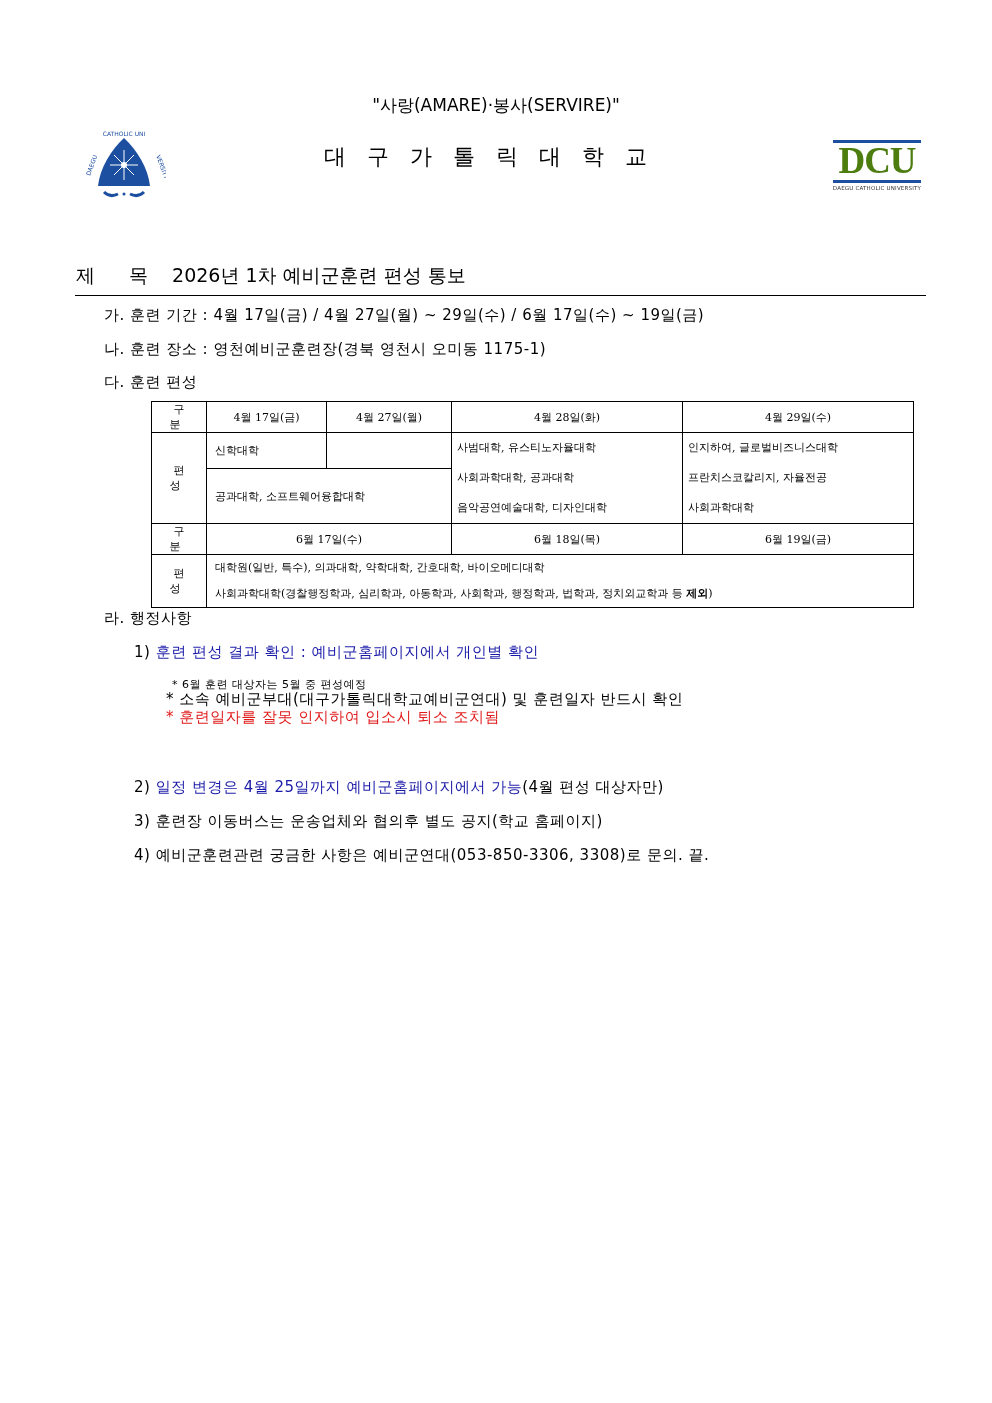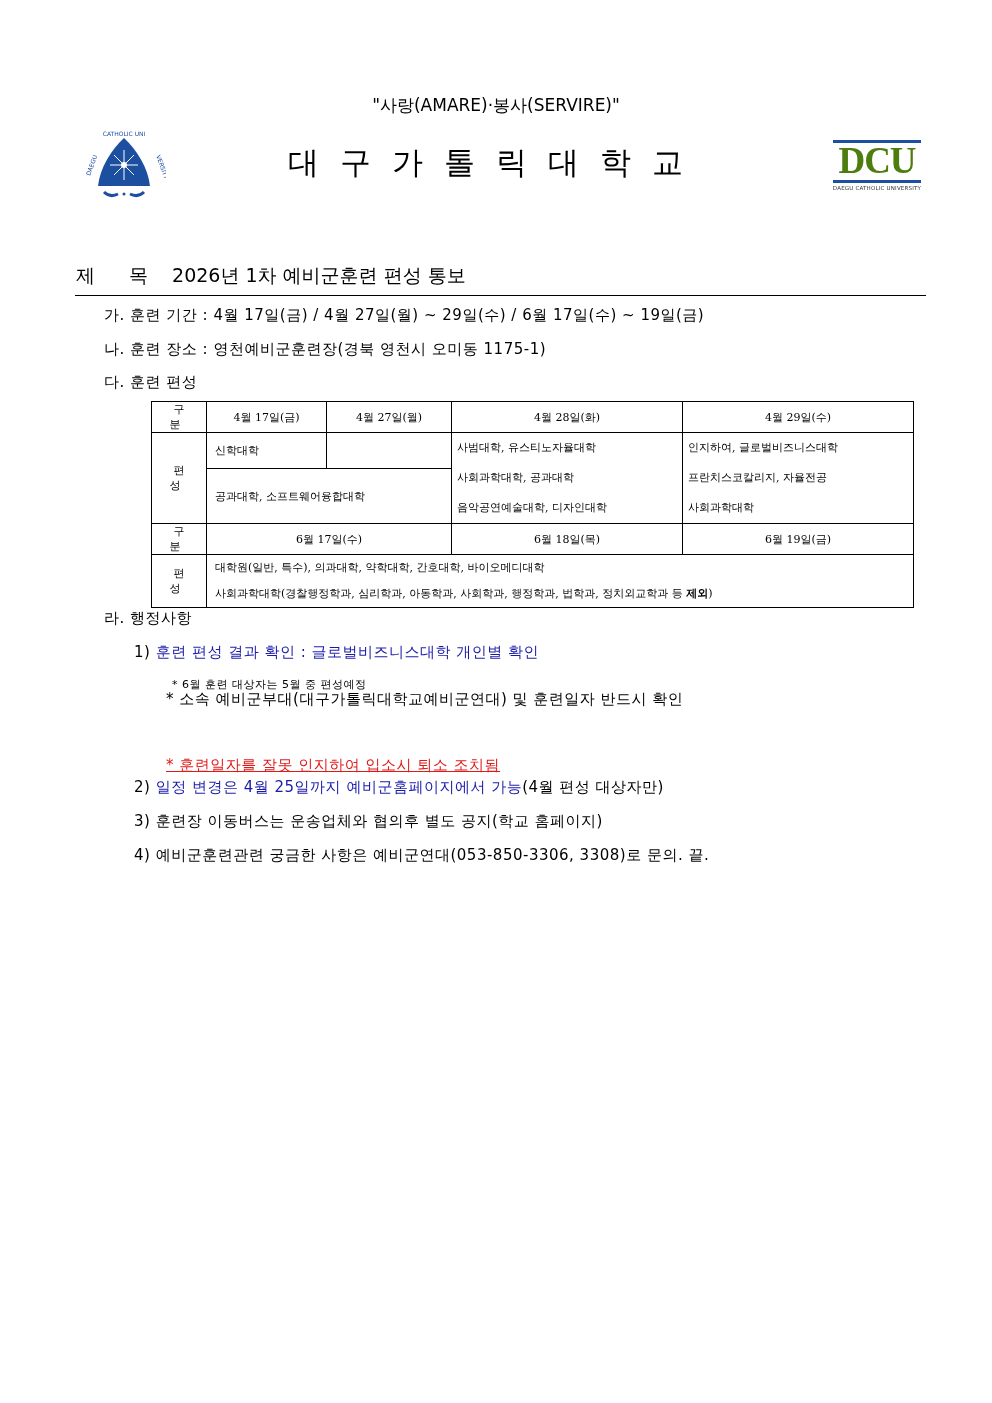--- a/index.html
+++ b/index.html
@@ -1,40 +1,40 @@
 <!DOCTYPE html>
 <html><head>
 <meta charset="utf-8">
 <style>
   html, body { margin:0; padding:0; background:#ffffff; }
   body { width:992px; height:1403px; position:relative; overflow:hidden;
          font-family:"DejaVu Sans", "Liberation Sans", sans-serif; color:#000; }
   .abs { position:absolute; white-space:nowrap; }
   .motto { left:0; width:992px; top:94px; text-align:center; font-size:17px; letter-spacing:0px; }
-  .univ { left:0; width:992px; top:142px; text-align:center; font-size:31px; letter-spacing:21px; }
+  .univ { left:0; width:992px; top:142px; text-align:center; font-size:22px; letter-spacing:21px; }
   .logo-left { left:82px; top:128px; width:84px; height:76px; }
   .logo-right { left:831px; top:138px; width:92px; height:56px; }
   .dcu-bar { position:absolute; left:2px; width:88px; height:3px; background:#1d4fa0; }
   .dcu-text { position:absolute; left:0; top:4px; width:92px; text-align:center; font-family:"Liberation Serif", serif;
               font-weight:bold; font-size:37px; color:#4d7c0f; letter-spacing:-1px; line-height:38px; }
   .dcu-sub { position:absolute; left:0; top:47px; width:92px; text-align:center; font-size:5.5px; color:#333; letter-spacing:0.2px; }
 
   .subject { left:76px; top:263px; font-size:19px; }
   .subject .lbl { font-weight:normal; letter-spacing:14px; margin-right:4px; }
   .rule { left:75px; top:295px; width:851px; height:1px; background:#000; }
 
   .line { font-size:15px; letter-spacing:0.5px; }
   .l-ga { left:104px; top:306px; }
   .l-na { left:104px; top:340px; }
   .l-da { left:104px; top:373px; }
   .l-ra { left:104px; top:609px;text-align:right; }
   .sub1 { left:134px; top:643px; }
   .note1 { left:172px; top:677px; font-size:11px; }
   .note2 { left:166px; top:690px; }
-  .note3 { left:166px; top:756px;text-decoration:underline; }
+  .note3 { left:166px; top:708px; }
   .sub2 { left:134px; top:778px; }
   .sub3 { left:134px; top:812px; }
   .sub4 { left:134px; top:846px; }
   .blue { color:#1a1aa8; }
   .red  { color:#e01b1b; }
 
   table.grid { position:absolute; left:151px; top:401px; width:762px; border-collapse:collapse;
                font-family:"DejaVu Serif", "Liberation Serif", serif; font-size:11px; table-layout:fixed; }
   table.grid td { border:1px solid #000; padding:0 8px; vertical-align:middle; }
   table.grid td.c { text-align:center; padding:0; }
@@ -132,21 +132,21 @@
       <div>대학원(일반, 특수), 의과대학, 약학대학, 간호대학, 바이오메디대학</div>
       <div><span>사회과학대학(경찰행정학과, 심리학과, 아동학과, 사회학과, 행정학과, 법학과, 정치외교학과 등 </span><span class="bold">제외</span><span>)</span></div>
     </td>
   </tr>
 </tbody>
   </table>
 
 <div class="abs line l-ra">라. 행정사항</div>
 <div class="abs line sub1">
   <span>1)</span>
-  <span class="blue">훈련 편성 결과 확인 : 글로벌비즈니스대학 개인별 확인</span>
+  <span class="blue">훈련 편성 결과 확인 : 예비군홈페이지에서 개인별 확인</span>
 </div>
 <div class="abs line note1">* 6월 훈련 대상자는 5월 중 편성예정</div>
 <div class="abs line note2">* 소속 예비군부대(대구가톨릭대학교예비군연대) 및 훈련일자 반드시 확인</div>
 <div class="abs line note3 red">* 훈련일자를 잘못 인지하여 입소시 퇴소 조치됨</div>
 <div class="abs line sub2">
   <span>2)</span>
   <span class="blue">일정 변경은 4월 25일까지 예비군홈페이지에서 가능</span><span>(4월 편성 대상자만)</span>
 </div>
 <div class="abs line sub3">3) 훈련장 이동버스는 운송업체와 협의후 별도 공지(학교 홈페이지)</div>
 <div class="abs line sub4">4) 예비군훈련관련 궁금한 사항은 예비군연대(053-850-3306, 3308)로 문의.  끝.</div>

